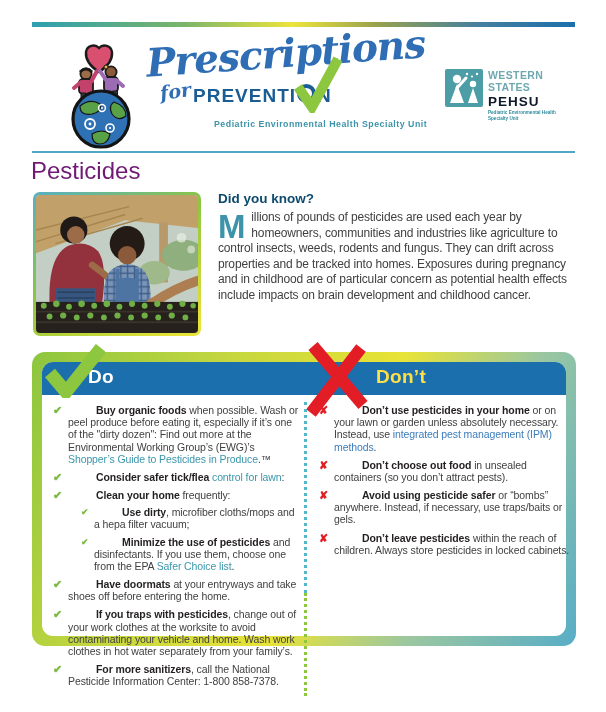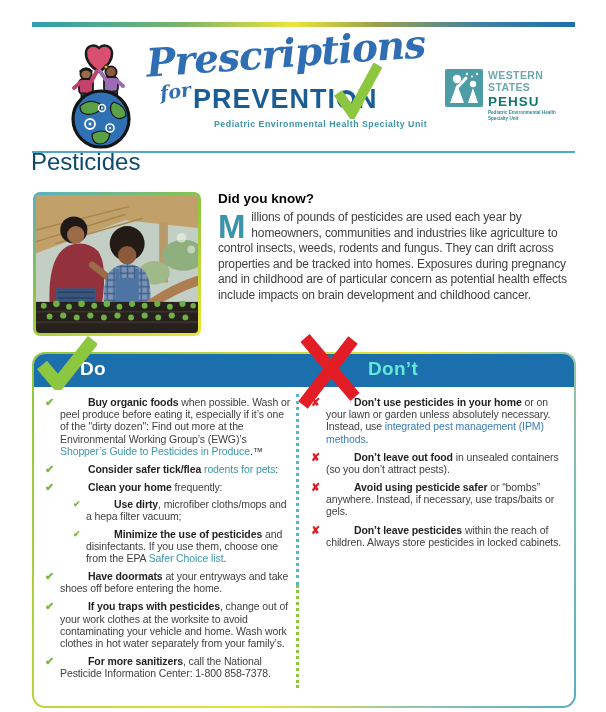--- a/index.html
+++ b/index.html
@@ -9,56 +9,56 @@
   
   .top-gradient { position:absolute; left:32px; top:22px; width:543px; height:5px;
     background:linear-gradient(90deg,#2D9FB0 0%,#7BB569 28%,#EDE43C 48%,#9AA34C 63%,#45809F 82%,#1B6FAD 100%); }
 
   
   .logo-globe { position:absolute; left:58px; top:36px; }
   .brand-script { position:absolute; left:146px; top:30px; font-family:"DejaVu Serif", serif;
     font-style:italic; font-weight:bold; font-size:39px; color:#2F6DB4; transform:rotate(-4deg); letter-spacing:-1px; }
   .brand-for { position:absolute; left:160px; top:80px; font-family:"DejaVu Serif", serif;
     font-style:italic; font-weight:bold; font-size:19px; color:#2F6DB4; transform:rotate(-8deg); }
-  .brand-main { position:absolute; left:193px; top:84px; font-size:27px; font-weight:bold;
+  .brand-main { position:absolute; left:193px; top:84px; font-size:19px; font-weight:bold;
     color:#1A5C94; letter-spacing:1px; white-space:nowrap; }
   .brand-o { display:inline-block; position:relative; width:19px; height:19px; border:4.5px solid #1A5C94;
     border-radius:50%; vertical-align:-1px; margin:0 1px; }
   .brand-check { position:absolute; left:-8px; top:-35px; }
   .tagline { position:absolute; left:214px; top:117px; font-size:8.8px; font-weight:bold;
     letter-spacing:0.5px; line-height:1.65; }
   .tagline-1 { color:#7CB947; }
   .tagline-2 { color:#3D93A9; }
   .pehsu { position:absolute; left:429px; top:69px; display:flex; gap:5px;margin-left:16px; }
   .pehsu-text { display:flex; flex-direction:column; padding-top:1px; }
   .pehsu-region { font-size:10.5px; font-weight:bold; color:#6FA8B0; line-height:1.1; letter-spacing:0.4px; }
-  .pehsu-acronym { font-size:13.5px; font-weight:bold; color:#0f766e; letter-spacing:1px; margin-top:1px; }
+  .pehsu-acronym { font-size:13.5px; font-weight:bold; color:#0f172a; letter-spacing:1px; margin-top:1px; }
   .pehsu-sub { font-size:4.6px; font-weight:bold; color:#2E8C9D; line-height:1.25; width:72px; margin-top:1px; }
 
   .rule { position:absolute; left:32px; top:151px; width:543px; height:2px; background:#4FA8C4; }
-  .page-title { position:absolute; left:31px; top:148px; font-size:24px; font-weight:500; color:#0c4a6e; }
+  .page-title { position:absolute; left:31px; top:157px; font-size:24px; font-weight:500; color:#701a75; }
 
   
   .photo-frame { position:absolute; left:33px; top:192px; width:168px; height:144px; padding:3px;
     background:linear-gradient(150deg,#57B0C4,#8DC63F 45%,#E8E337 95%); border-radius:7px; }
   .photo-frame svg { display:block; width:100%; height:100%; border-radius:4px; }
 
   
   .intro { position:absolute; left:218px; top:191px; width:358px; }
-  .dyk { color:#000000; font-weight:bold; font-size:13.5px; margin-bottom:4px; }
+  .dyk { color:#0c4a6e; font-weight:bold; font-size:13.5px; margin-bottom:4px; }
   .intro-text { font-size:12px; color:#414042; line-height:1.3; letter-spacing:-0.15px; }
   .dropcap { float:left; font-size:33px; line-height:0.82; color:#3D93A9; font-weight:bold; margin:3px 6px 0 0; }
 
   
-  .dd-box { position:absolute; left:32px; top:352px; width:544px; height:356px; padding:2px; border-radius:13px;
+  .dd-box { position:absolute; left:32px; top:352px; width:544px; height:294px; padding:10px; border-radius:13px;
     background:linear-gradient(115deg,#8DC63F 0%,#C6D73F 30%,#E8E337 55%,#9BC7A0 75%,#58ADC7 100%); }
   .dd-inner { position:relative; width:100%; height:100%; background:#ffffff; border-radius:11px; }
   .dd-bar { position:absolute; left:0; top:0; width:100%; height:33px; background:#1C6FAD; border-radius:11px 11px 0 0; }
   .do-label { position:absolute; left:46px; top:4px; color:#ffffff; font-weight:bold; font-size:19px; letter-spacing:0.3px; }
-  .dont-label { position:absolute; left:334px; top:4px; color:#5eead4; font-weight:bold; font-size:19px; letter-spacing:0.3px; }
+  .dont-label { position:absolute; left:334px; top:4px; color:#fde047; font-weight:bold; font-size:19px; letter-spacing:0.3px; }
   .big-check { position:absolute; left:3px; top:-18px; }
   .big-x { position:absolute; left:262px; top:-23px; }
 
   .divider { position:absolute; left:262px; top:40px; width:3px; height:294px; }
   .divider-top { height:65%; border-left:3px dotted #53B7C8; }
   .divider-bottom { height:35%; border-left:3px dotted #8DC63F; }
 
   .do-col { position:absolute; left:11px; top:42px; width:249px; }
   .dont-col { position:absolute; left:277px; top:42px; width:256px; }
   ul.dd-list, ul.sub-list { list-style:none; }
@@ -241,34 +241,34 @@
       </span>
 
       <div class="divider">
         <div class="divider-top"></div>
         <div class="divider-bottom"></div>
       </div>
 
       <div class="do-col">
         <ul class="dd-list" id="do-list">
             <li class="item"><span class="bullet check">✔</span><span><strong>Buy organic foods</strong><span> when possible. Wash or peel produce before eating it, especially if it’s one of the "dirty dozen": Find out more at the Environmental Working Group’s (EWG)’s </span><a href="#" class="link">Shopper’s Guide to Pesticides in Produce</a><span>.™</span></span></li>
-            <li class="item"><span class="bullet check">✔</span><span><strong>Consider safer tick/flea</strong><span> </span><a href="#" class="link">rodents for pets</a><span>:</span></span></li>
+            <li class="item"><span class="bullet check">✔</span><span><strong>Consider safer tick/flea</strong><span> </span><a href="#" class="link">control for lawn</a><span>:</span></span></li>
             <li class="item"><span class="bullet check">✔</span><span><strong>Clean your home</strong><span> frequently:</span></span><ul class="sub-list">
                 <li class="item"><span class="bullet check sub">✔</span><span><strong>Use dirty</strong><span>, microfiber cloths/mops and a hepa filter vacuum;</span></span></li>
                 <li class="item"><span class="bullet check sub">✔</span><span><strong>Minimize the use of pesticides</strong><span> and disinfectants. If you use them, choose one from the EPA </span><a href="#" class="link">Safer Choice list</a><span>.</span></span></li>
               </ul></li>
             <li class="item"><span class="bullet check">✔</span><span><strong>Have doormats</strong><span> at your entryways and take shoes off before entering the home.</span></span></li>
             <li class="item"><span class="bullet check">✔</span><span><strong>If you traps with pesticides</strong><span>, change out of your work clothes at the worksite to avoid contaminating your vehicle and home. Wash work clothes in hot water separately from your family’s.</span></span></li>
             <li class="item"><span class="bullet check">✔</span><span><strong>For more sanitizers</strong><span>, call the National Pesticide Information Center: 1-800 858-7378.</span></span></li>
           </ul>
       </div>
       <div class="dont-col">
         <ul class="dd-list" id="dont-list">
             <li class="item"><span class="bullet cross">✘</span><span><strong>Don’t use pesticides in your home</strong><span> or on your lawn or garden unless absolutely necessary. Instead, use </span><a href="#" class="link-blue">integrated pest management (IPM) methods</a><span>.</span></span></li>
-            <li class="item"><span class="bullet cross">✘</span><span><strong>Don’t leave out food</strong><span> in unsealed containers (so you don’t attract pests).</span></span></li>
+            <li class="item"><span class="bullet cross">✘</span><span><strong>Don’t choose out food</strong><span> in unsealed containers (so you don’t attract pests).</span></span></li>
             <li class="item"><span class="bullet cross">✘</span><span><strong>Avoid using pesticide safer</strong><span> or “bombs” anywhere. Instead, if necessary, use traps/baits or gels.</span></span></li>
             <li class="item"><span class="bullet cross">✘</span><span><strong>Don’t leave pesticides</strong><span> within the reach of children. Always store pesticides in locked cabinets.</span></span></li>
           </ul>
       </div>
     </div>
   </div>
 
 </div>
 
 </body></html>

